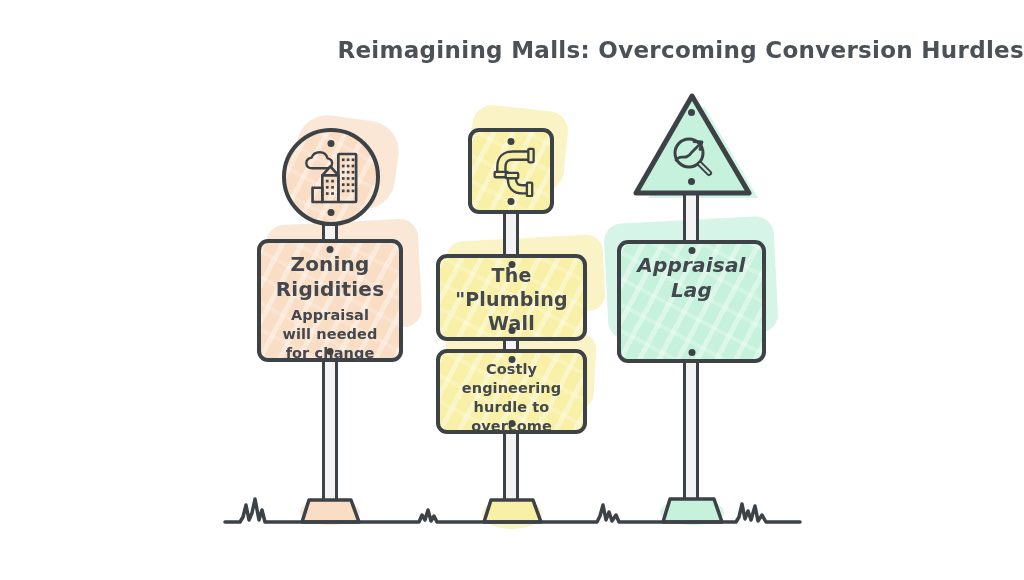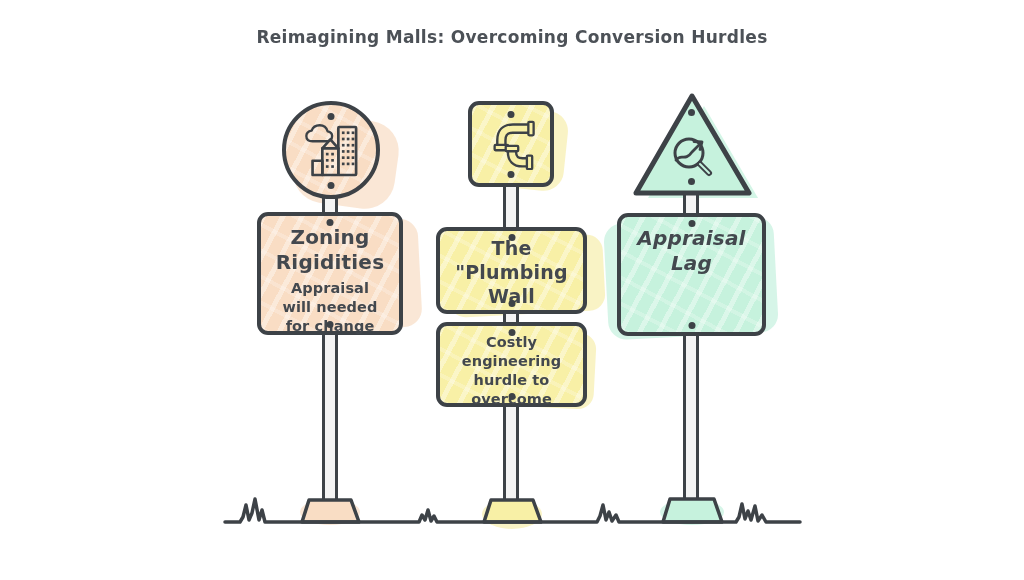--- a/index.html
+++ b/index.html
@@ -1,31 +1,31 @@
 <!DOCTYPE html>
 <html><head>
 <meta charset="utf-8">
 <style>
   html,body{margin:0;padding:0;background:#fff;}
   #stage{
     position:relative;width:1024px;height:580px;background:#ffffff;
     font-family:"DejaVu Sans","Liberation Sans",sans-serif;overflow:hidden;
   }
   .title{
-    position:absolute;top:27px;left:0;width:100%;text-align:center;
-    font-size:17px;font-weight:bold;color:#4c5157;letter-spacing:.3px;
+    position:absolute;top:37px;left:0;width:100%;text-align:right;
+    font-size:23px;font-weight:bold;color:#4c5157;letter-spacing:.3px;
   }
   #shapes{position:absolute;top:0;left:0;z-index:1;}
   .sign{
     position:absolute;z-index:2;box-sizing:border-box;
     border:4px solid #3d4247;border-radius:11px;
     background-image:
       repeating-linear-gradient(118deg, rgba(255,255,255,.38) 0 5px, rgba(255,255,255,0) 5px 17px),
       repeating-linear-gradient(28deg, rgba(255,255,255,.22) 0 4px, rgba(255,255,255,0) 4px 23px);
-    text-align:center;color:#43484e;
+    text-align:center;color:#43484e;margin-top:27px;
   }
   .peach{background-color:#f9ddc4;}
   .yellow{background-color:#f8f0a6;}
   .mint{background-color:#c6f2dd;font-style:italic;}
   .circle{border-radius:50%;}
   .bolt{
     position:absolute;width:7px;height:7px;border-radius:50%;
     background:#3d4247;left:50%;transform:translateX(-50%);
   }
   .bolt.top{top:3px;}

